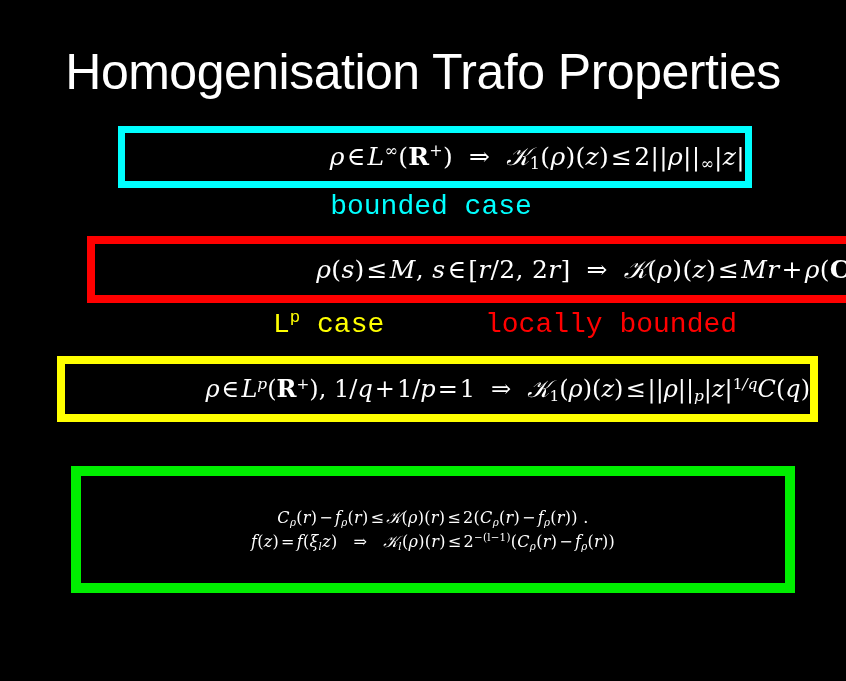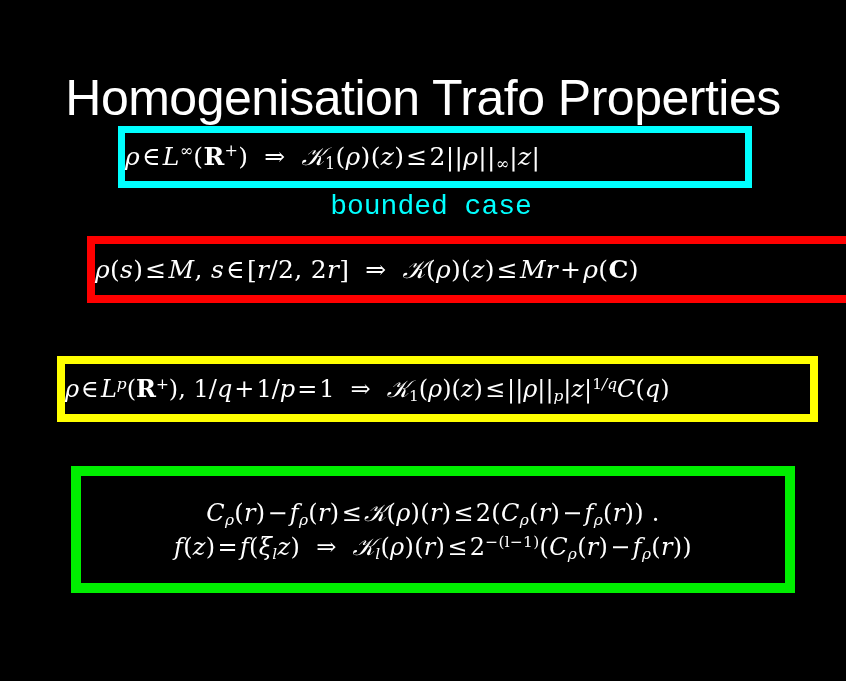--- a/index.html
+++ b/index.html
@@ -24,31 +24,30 @@
     left: 0;
     top: 44px;
     width: 846px;
     text-align: center;
     color: #ffffff;
     font-family: "Liberation Sans", sans-serif;
     font-size: 50px;
     line-height: 56px;
     letter-spacing: -0.5px;
     white-space: nowrap;
-    margin-top: 26px;
   }
 
   
   .fbox {
     position: absolute;
     background: #000000;
     box-sizing: border-box;
     display: flex;
     align-items: center;
-    justify-content: flex-start;
+    justify-content: flex-end;
   }
   .fbox.cyan   { border: 7px solid #00ffff; }
   .fbox.red    { border: 8px solid #ff0000; }
   .fbox.yellow { border: 8px solid #ffff00; }
   .fbox.green  { border: 10px solid #00ee00; }
 
   .box1 { left: 118px; top: 126px; width: 634px; height: 62px; }
   .box2 { left: 87px;  top: 236px; width: 781px; height: 67px; }
   .box3 { left: 57px;  top: 356px; width: 761px; height: 66px; }
   .box4 { left: 71px;  top: 466px; width: 724px; height: 127px;
@@ -58,21 +57,21 @@
   .math {
     color: #ffffff;
     font-family: "DejaVu Serif", "Liberation Serif", serif;
     font-style: italic;
     font-size: 25px;
     line-height: 1.25;
     white-space: nowrap;
     letter-spacing: 0.3px;
   }
   .box3 .math { font-size: 24px; letter-spacing: 0px; }
-  .box4 .math { font-size: 24px; margin: 2px 0; }
+  .box4 .math { font-size: 16px; margin: 2px 0; }
   .up { font-style: normal; }
   .bold-up { font-style: normal; font-weight: bold; }
   .cal {
     font-style: italic;
     font-family: "DejaVu Serif", "Liberation Serif", serif;
   }
   sub, sup {
     font-size: 0.64em;
     line-height: 0;
   }
@@ -125,21 +124,23 @@
   </div>
 
   <div class="caption cap-bounded">bounded case</div>
 
   <div class="fbox red box2">
     <span class="math">
       ρ<span class="up">(</span>s<span class="up">)</span><span class="op">≤</span>M<span class="up">,</span>&nbsp;s<span class="op">∈</span><span class="up">[</span>r<span class="up">/</span><span class="up">2</span><span class="up">,</span>&nbsp;<span class="up">2</span>r<span class="up">]</span><span class="gap"></span><span class="op">⇒</span><span class="gap"></span><span class="cal">𝒦</span><span class="up">(</span>ρ<span class="up">)(</span>z<span class="up">)</span><span class="op">≤</span>Mr<span class="op">+</span>ρ<span class="up">(</span><span class="bold-up">C</span><span class="up">)</span>
     </span>
   </div>
 
+  <div class="caption cap-lp"><span>L</span><sup>p</sup><span> case</span></div>
 
+  <div class="caption cap-locally">locally bounded</div>
 
   <div class="fbox yellow box3">
     <span class="math">
       ρ<span class="op">∈</span>L<sup>p</sup><span class="up">(</span><span class="bold-up">R</span><sup class="up">+</sup><span class="up">)</span><span class="up">,</span>&nbsp;<span class="up">1</span><span class="up">/</span>q<span class="op">+</span><span class="up">1</span><span class="up">/</span>p<span class="op">=</span><span class="up">1</span><span class="gap"></span><span class="op">⇒</span><span class="gap"></span><span class="cal">𝒦</span><sub class="up">1</sub><span class="up">(</span>ρ<span class="up">)(</span>z<span class="up">)</span><span class="op">≤</span><span class="up">||</span>ρ<span class="up">||</span><sub>p</sub><span class="up">|</span>z<span class="up">|</span><sup><span class="up">1</span>/q</sup>C<span class="up">(</span>q<span class="up">)</span>
     </span>
   </div>
 
 
   <div class="fbox green box4">
     <span class="math">

